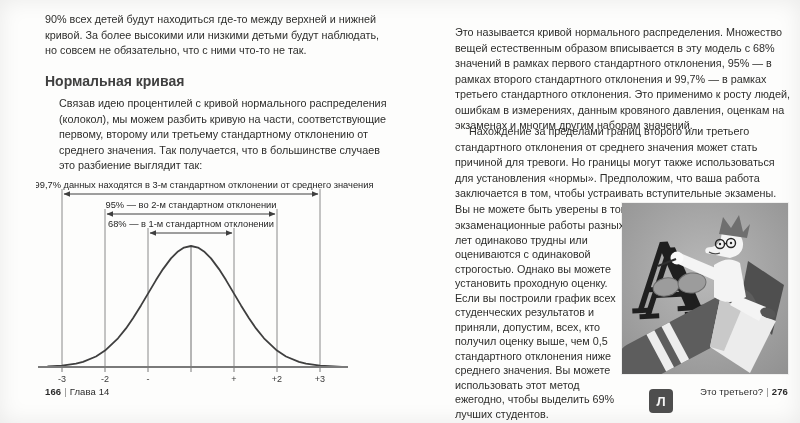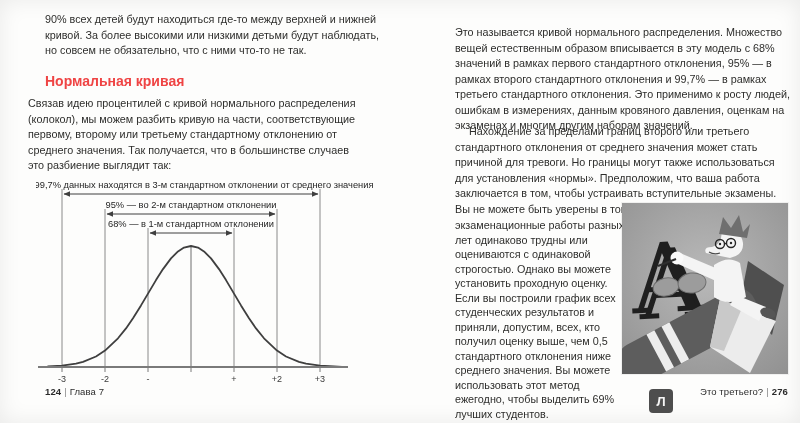--- a/index.html
+++ b/index.html
@@ -12,22 +12,22 @@
   .spread{
     position:absolute;inset:0;
     box-shadow:inset 0 0 22px rgba(0,0,0,0.08);
     pointer-events:none;
   }
   .page{position:absolute;top:0;height:423px;width:400px;text-decoration:underline;}
   .page-left{left:0;}
   .page-right{left:400px;}
   .body-text{font-size:10.8px;line-height:15.5px;color:#2e2e2c;}
   .lp-para1{position:absolute;left:45px;top:12px;width:338px;}
-  .lp-heading{position:absolute;left:45px;top:73px;font-size:14px;font-weight:bold;color:#ef4444;}
-  .lp-para2{position:absolute;left:28px;top:96px;width:335px;}
+  .lp-heading{position:absolute;left:45px;top:73px;font-size:14px;font-weight:bold;color:#404040;}
+  .lp-para2{position:absolute;left:59px;top:96px;width:335px;}
   .diagram{position:absolute;left:36px;top:177px;width:348px;height:216px;}
   .footer{position:absolute;top:386px;font-size:9.5px;color:#2b2b2b;letter-spacing:0.1px;}
   .footer .pg{font-weight:bold;}
   .footer .sep{color:#8a8a8a;padding:0 3px;}
   .lp-footer{left:45px;}
   .rp-footer{right:12px;text-align:right;}
   .rp-para1{position:absolute;left:55px;top:25px;width:335px;}
   .rp-para2a{position:absolute;left:55px;top:124px;width:335px;text-indent:14px;}
   .rp-para2b{position:absolute;left:55px;top:218px;width:172px;line-height:14.5px;}
   .figure{
@@ -95,21 +95,21 @@
       <text class="diag-tick" x="26" y="205" text-anchor="middle">-3</text>
       <text class="diag-tick" x="69" y="205" text-anchor="middle">-2</text>
       <text class="diag-tick" x="112" y="205" text-anchor="middle">-</text>
       <text class="diag-tick" x="198" y="205" text-anchor="middle">+</text>
       <text class="diag-tick" x="241" y="205" text-anchor="middle">+2</text>
       <text class="diag-tick" x="284" y="205" text-anchor="middle">+3</text>
     </svg>
   </div>
 
   <div class="footer lp-footer">
-    <span class="pg">124</span><span class="sep">|</span><span>Глава 7</span>
+    <span class="pg">166</span><span class="sep">|</span><span>Глава 14</span>
   </div>
 </div>
 
 <div class="page page-right">
 
   <div class="body-text rp-para1">Это называется кривой нормального распределения. Множество вещей естественным образом вписывается в эту модель с 68% значений в рамках первого стандартного отклонения, 95% — в рамках второго стандартного отклонения и 99,7% — в рамках третьего стандартного отклонения. Это применимо к росту людей, ошибкам в измерениях, данным кровяного давления, оценкам на экзаменах и многим другим наборам значений.</div>
 
   <div class="body-text rp-para2a">Нахождение за пределами границ второго или третьего стандартного отклонения от среднего значения может стать причиной для тревоги. Но границы могут также использоваться для установления «нормы». Предположим, что ваша работа заключается в том, чтобы устраивать вступительные экзамены. Вы не можете быть уверены в том, что</div>
 
   <div class="body-text rp-para2b">экзаменационные работы разных лет одинаково трудны или оцениваются с одинаковой строгостью. Однако вы можете установить проходную оценку. Если вы построили график всех студенческих результатов и приняли, допустим, всех, кто получил оценку выше, чем 0,5 стандартного отклонения ниже среднего значения. Вы можете использовать этот метод ежегодно, чтобы выделить 69% лучших студентов.</div>

